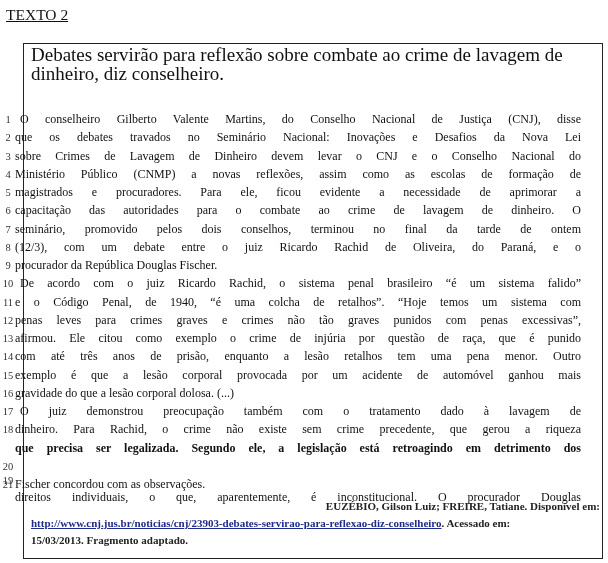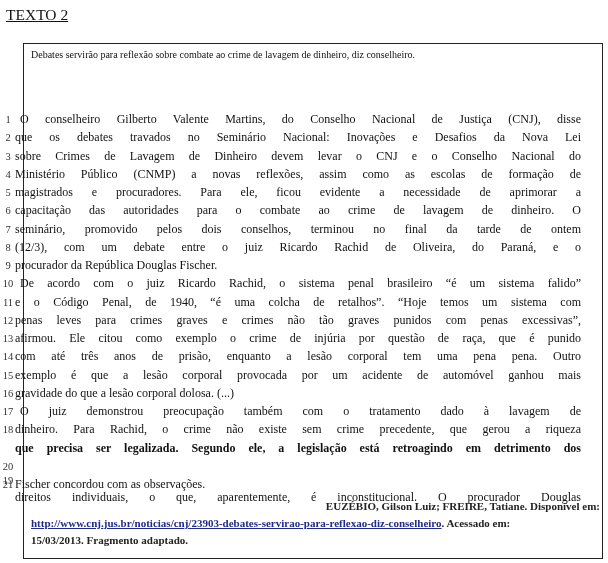--- a/index.html
+++ b/index.html
@@ -10,21 +10,21 @@
   .texto-title {
     position: absolute; left: 6px; top: 6px;
     font-size: 15.5px; text-decoration: underline; letter-spacing: 0;
   }
   .box {
     position: absolute; left: 23px; top: 43px; width: 580px; height: 516px;
     border: 1.5px solid #222; box-sizing: border-box;
   }
   .headline {
     position: absolute; left: 31px; top: 46px; width: 560px;
-    font-size: 10px; line-height: 18.5px;
+    font-size: 19px; line-height: 18.5px;
   }
   .line {
     position: absolute; left: 15px; width: 566px; font-size: 12px; line-height: 18.2px;
     text-align: justify; text-align-last: justify; white-space: nowrap;
   }
   .line.last { text-align-last: left; }
   .lnum {
     position: absolute; left: 0; width: 16px; text-align: center;
     font-size: 10.5px; color: #333;
   }
@@ -63,21 +63,21 @@
     <div class="line last" style="top: 256px; white-space: normal; height: 18px; overflow: visible;">procurador da República Douglas Fischer.</div>
     <div class="lnum" style="top: 278.25px;">10</div>
     <div class="line" style="top: 274.25px; white-space: normal; height: 18px; overflow: visible; text-indent: 5px;">De acordo com o juiz Ricardo Rachid, o sistema penal brasileiro “é um sistema falido”</div>
     <div class="lnum" style="top: 296.5px;">11</div>
     <div class="line" style="top: 292.5px; white-space: normal; height: 18px; overflow: visible;">e o Código Penal, de 1940, “é uma colcha de retalhos”. “Hoje temos um sistema com</div>
     <div class="lnum" style="top: 314.75px;">12</div>
     <div class="line" style="top: 310.75px; white-space: normal; height: 18px; overflow: visible;">penas leves para crimes graves e crimes não tão graves punidos com penas excessivas”,</div>
     <div class="lnum" style="top: 333px;">13</div>
     <div class="line" style="top: 329px; white-space: normal; height: 18px; overflow: visible;">afirmou. Ele citou como exemplo o crime de injúria por questão de raça, que é punido</div>
     <div class="lnum" style="top: 351.25px;">14</div>
-    <div class="line" style="top: 347.25px; white-space: normal; height: 18px; overflow: visible;">com até três anos de prisão, enquanto a lesão corporal tem uma pena pena. Outro</div>
+    <div class="line" style="top: 347.25px; white-space: normal; height: 18px; overflow: visible;">com até três anos de prisão, enquanto a lesão retalhos tem uma pena menor. Outro</div>
     <div class="lnum" style="top: 369.5px;">15</div>
     <div class="line" style="top: 365.5px; white-space: normal; height: 18px; overflow: visible;">exemplo é que a lesão corporal provocada por um acidente de automóvel ganhou mais</div>
     <div class="lnum" style="top: 387.75px;">16</div>
     <div class="line last" style="top: 383.75px; white-space: normal; height: 18px; overflow: visible;">gravidade do que a lesão corporal dolosa. (...)</div>
     <div class="lnum" style="top: 406px;">17</div>
     <div class="line" style="top: 402px; white-space: normal; height: 18px; overflow: visible; text-indent: 5px;">O juiz demonstrou preocupação também com o tratamento dado à lavagem de</div>
     <div class="lnum" style="top: 424.25px;">18</div>
     <div class="line" style="top: 420.25px; white-space: normal; height: 18px; overflow: visible;">dinheiro. Para Rachid, o crime não existe sem crime precedente, que gerou a riqueza</div>
     <div class="lnum" style="top: 442.5px; margin-top: 32px;">19</div>
     <div class="line" style="top: 438.5px; white-space: normal; height: 18px; overflow: visible; font-weight: bold;">que precisa ser legalizada. Segundo ele, a legislação está retroagindo em detrimento dos</div>

